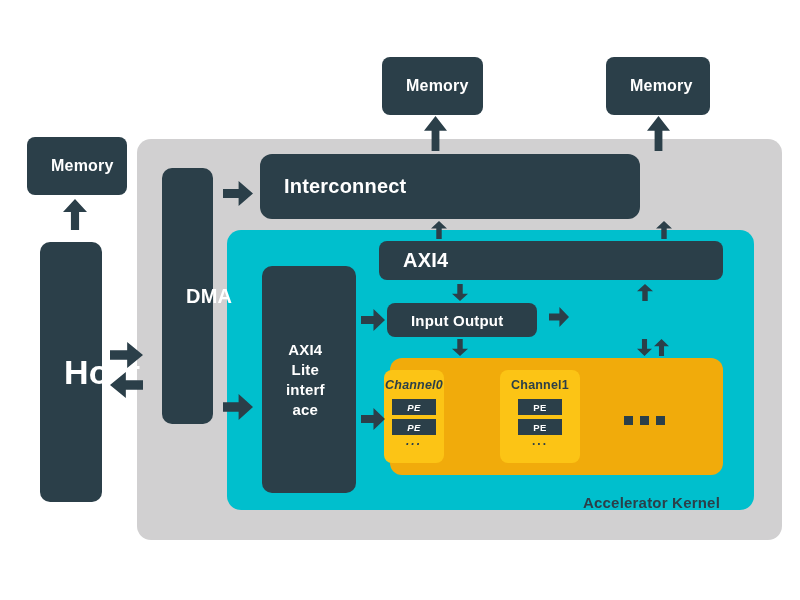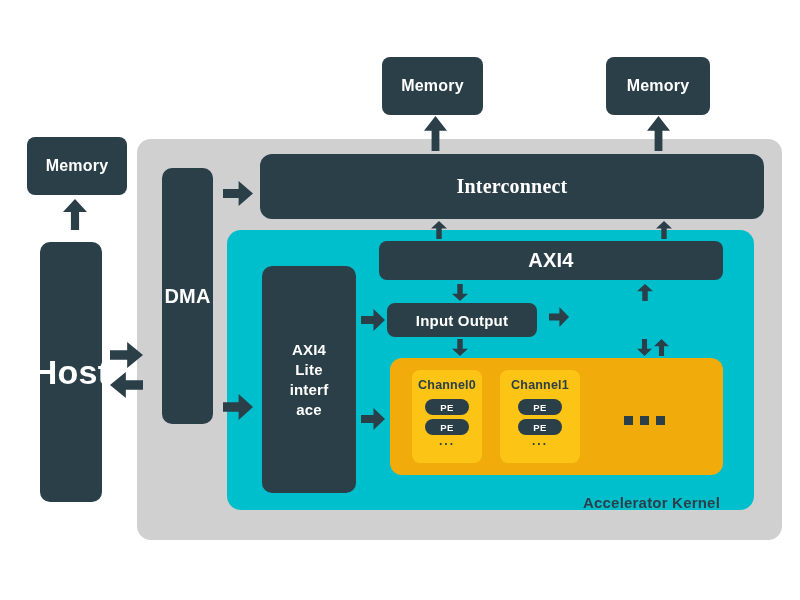--- a/index.html
+++ b/index.html
@@ -15,32 +15,32 @@
     position:relative;width:800px;height:600px;background:#ffffff;overflow:hidden;
     font-family:"Liberation Sans", sans-serif;
   }
   .abs{position:absolute;box-sizing:border-box;}
   .panel{position:absolute;box-sizing:border-box;}
   .panel.gray{background:var(--c-gray,#d1d0d1);border-radius:14px;}
   .panel.cyan{background:var(--c-cyan,#00bfcd);border-radius:14px;}
   .panel.orange{background:var(--c-orange,#f1ab0b);border-radius:12px;}
   .box{
     position:absolute;box-sizing:border-box;background:var(--c-dark,#2b3f49);
-    color:var(--c-white,#fff);display:flex;align-items:center;justify-content:center;
-    text-align:center;font-weight:bold;border-radius:8px;letter-spacing:.2px;
+    color:var(--c-white,#fff);display:flex;align-items:center;justify-content:flex-start;
+    text-align:center;font-weight:bold;border-radius:8px;letter-spacing:.2px;padding-left:24px;
   }
   .box.r10{border-radius:10px;}
   .box.r12{border-radius:12px;}
   .channel{
     position:absolute;box-sizing:border-box;background:var(--c-yellow,#fcc415);
     border-radius:8px;display:flex;flex-direction:column;align-items:center;
   }
   .channel .ch-label{font-weight:bold;color:var(--c-dark,#2b3f49);font-size:12.5px;margin-top:8px;letter-spacing:.2px;}
   .pe{
-    width:44px;height:16px;background:var(--c-dark,#2b3f49);border-radius:8px;
+    width:44px;height:16px;background:var(--c-dark,#2b3f49);border-radius:0;
     color:#fff;font-weight:bold;font-size:9.5px;display:flex;align-items:center;justify-content:center;
     margin-top:4px;letter-spacing:.5px;
   }
   .pe.first{margin-top:7px;}
   .ch-dots{color:var(--c-dark,#2b3f49);font-weight:bold;font-size:12px;letter-spacing:2px;line-height:8px;margin-top:2px;}
   .dark-label{position:absolute;color:var(--c-dark,#2b3f49);font-weight:bold;font-size:15px;letter-spacing:.2px;white-space:nowrap;margin-top:44px;}
   .ellipsis-sq{display:flex;gap:7px;}
   .ellipsis-sq span{width:9px;height:9px;background:var(--c-dark,#2b3f49);display:block;}
   .arrow{position:absolute;background:var(--c-dark,#2b3f49);}
   .ar-right{clip-path:polygon(0 32%,52% 32%,52% 0,100% 50%,52% 100%,52% 68%,0 68%);}
@@ -70,42 +70,42 @@
     <span>Memory</span>
   </div>
 
   <div class="box r10" style="left:40px;top:242px;width:62px;height:260px;font-size:34px;">
     <span>Host</span>
   </div>
   <div class="box r10" style="left:162px;top:168px;width:51px;height:256px;font-size:20px;">
     <span>DMA</span>
   </div>
 
-  <div class="box r12" style="left:260px;top:154px;width:504px;height:65px;font-size:20px;font-family:Liberation Serif, serif;">
+  <div class="box r12" style="left:260px;top:154px;width:380px;height:65px;font-size:20px;">
     <span>Interconnect</span>
   </div>
 
   <div class="box" style="left:379px;top:241px;width:344px;height:39px;font-size:20px;">
     <span>AXI4</span>
   </div>
 
   <div class="box r10" style="left:262px;top:266px;width:94px;height:227px;font-size:15px;">
     <div>
       <span class="lite-line">AXI4</span>
       <span class="lite-line">Lite</span>
       <span class="lite-line">interf</span>
       <span class="lite-line">ace</span>
     </div>
   </div>
 
   <div class="box" style="left:387px;top:303px;width:150px;height:34px;font-size:15px;">
     <span>Input Output</span>
   </div>
 
-  <div class="channel" style="left:412px;top:370px;width:70px;height:93px;">
+  <div class="channel" style="left:384px;top:370px;width:60px;height:93px;font-style:italic;">
     <span class="ch-label">Channel0</span>
     <div class="pe first">
         <span>PE</span>
       </div>
     <div class="pe">
         <span>PE</span>
       </div>
     <span class="ch-dots">...</span>
   </div>
   <div class="channel" style="left:500px;top:370px;width:80px;height:93px;">

